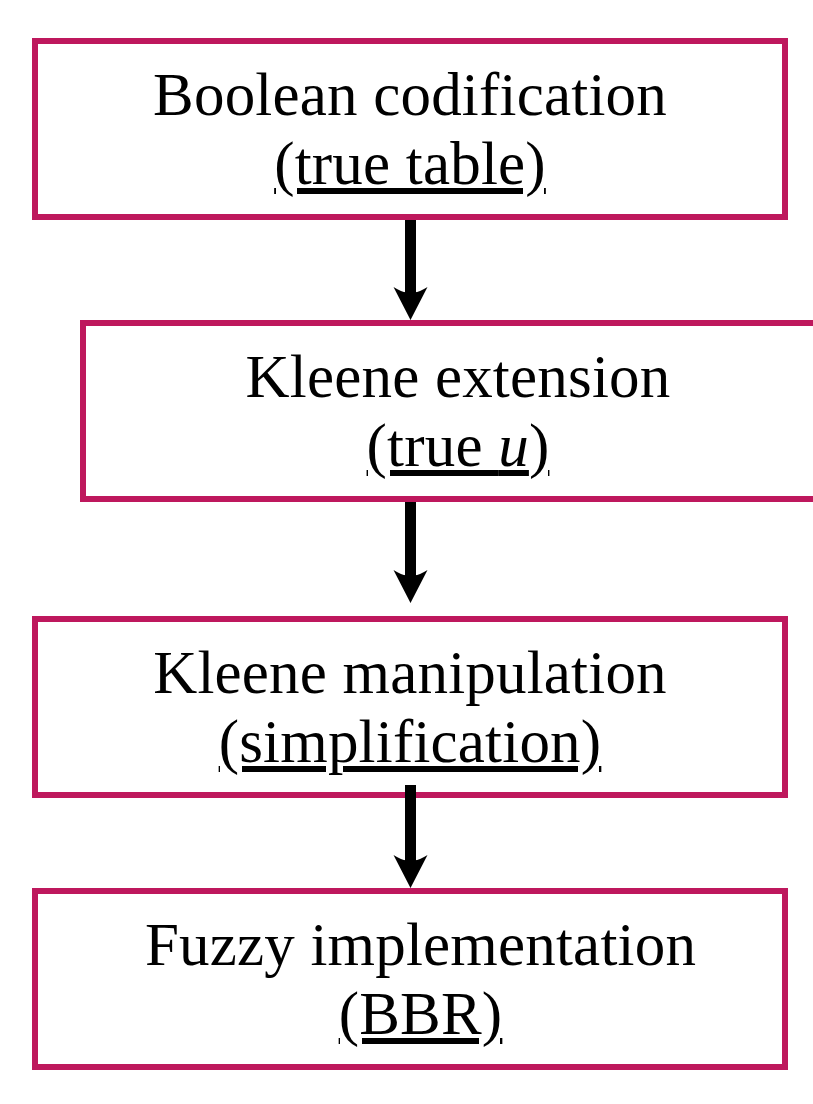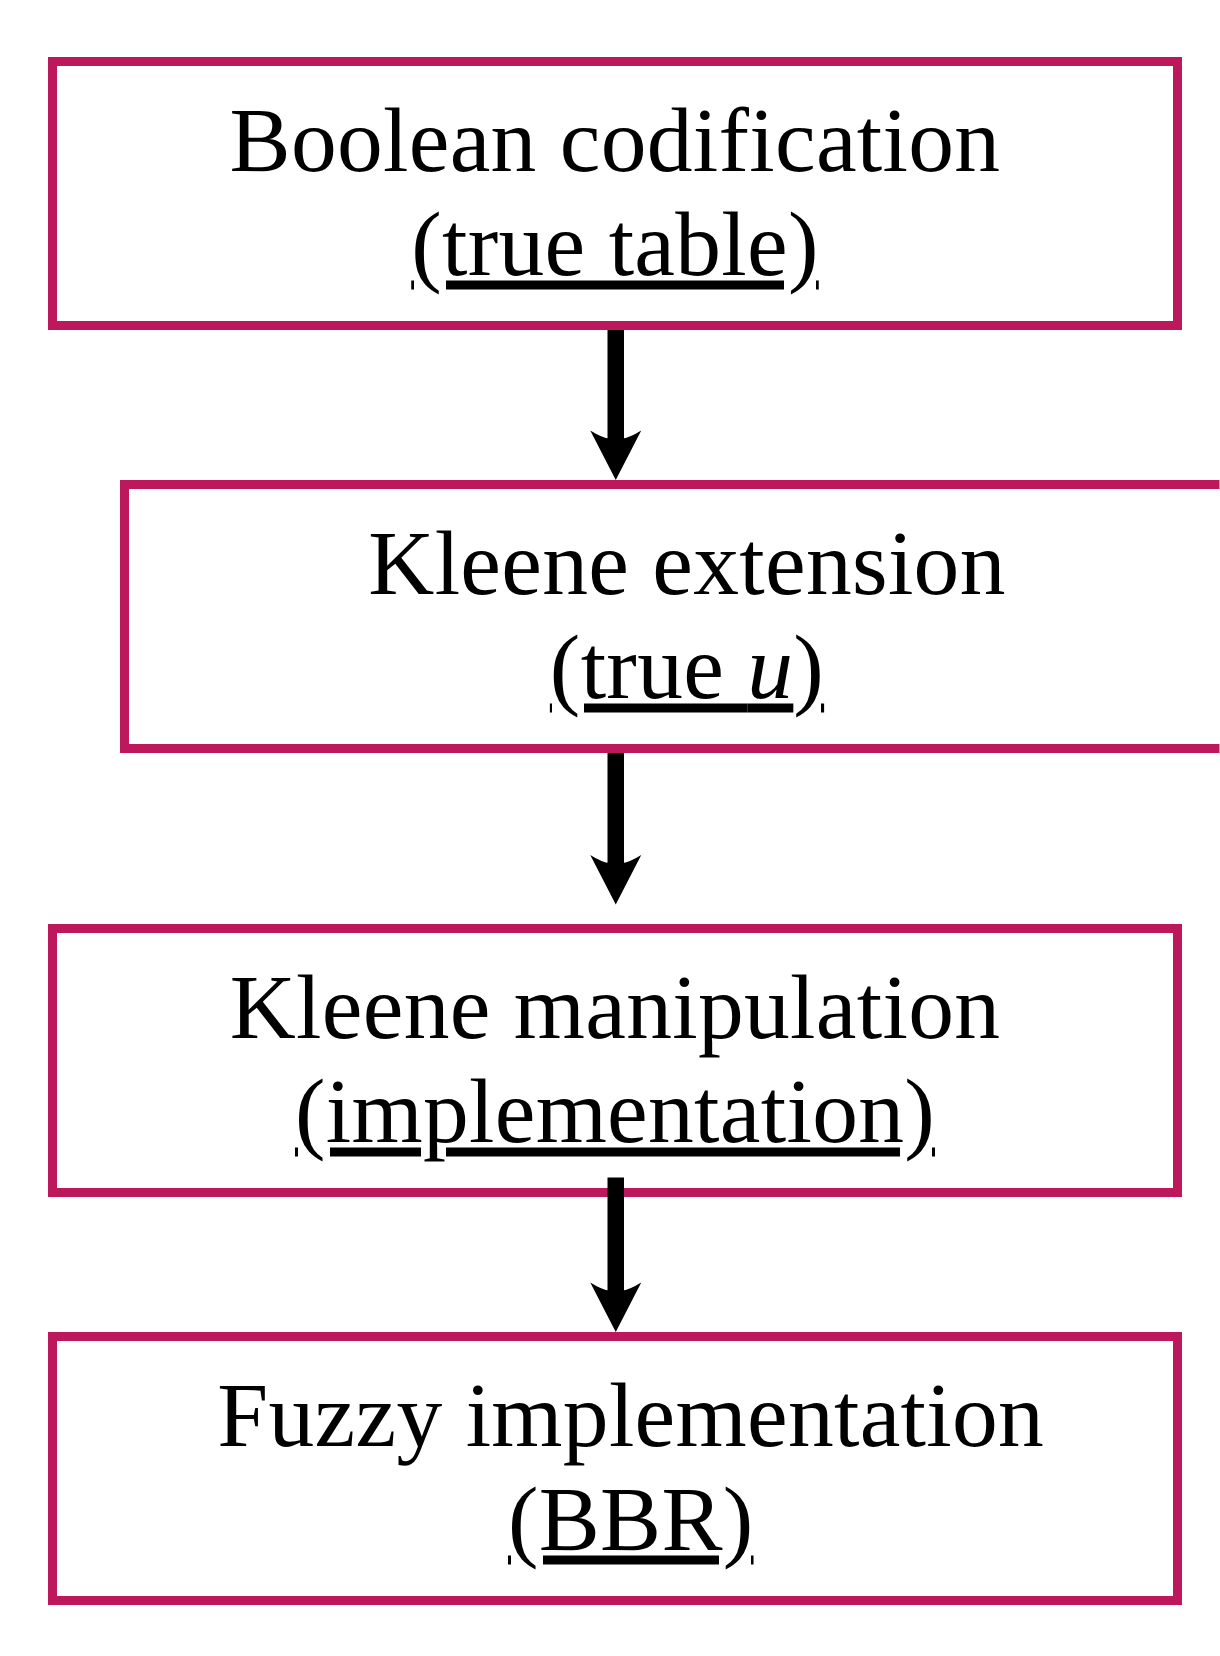--- a/index.html
+++ b/index.html
@@ -103,21 +103,21 @@
 
   <div class="connector" id="arrow-1">
     <svg width="813" height="101" viewBox="0 0 813 101" xmlns="http://www.w3.org/2000/svg">
       <rect x="405" y="0" width="11" height="75" fill="#000000"></rect>
       <path d="M 410.5 101 L 393.5 68 Q 404 74.5 408 73 L 408 57 L 413 57 L 413 73 Q 417 74.5 427.5 68 Z" fill="#000000"></path>
     </svg>
   </div>
 
   <div class="node-box" id="box-2">
     <span class="node-line line-1">Kleene manipulation</span>
-    <span class="node-line line-2"><span>(implementation)</span><span class="mathvar"></span><span></span></span>
+    <span class="node-line line-2"><span>(simplification)</span><span class="mathvar"></span><span></span></span>
   </div>
 
   <div class="connector" id="arrow-2">
     <svg width="813" height="103" viewBox="0 0 813 103" xmlns="http://www.w3.org/2000/svg">
       <rect x="405" y="0" width="11" height="77" fill="#000000"></rect>
       <path d="M 410.5 103 L 393.5 70 Q 404 76.5 408 75 L 408 59 L 413 59 L 413 75 Q 417 76.5 427.5 70 Z" fill="#000000"></path>
     </svg>
   </div>
 
   <div class="node-box" id="box-3">

